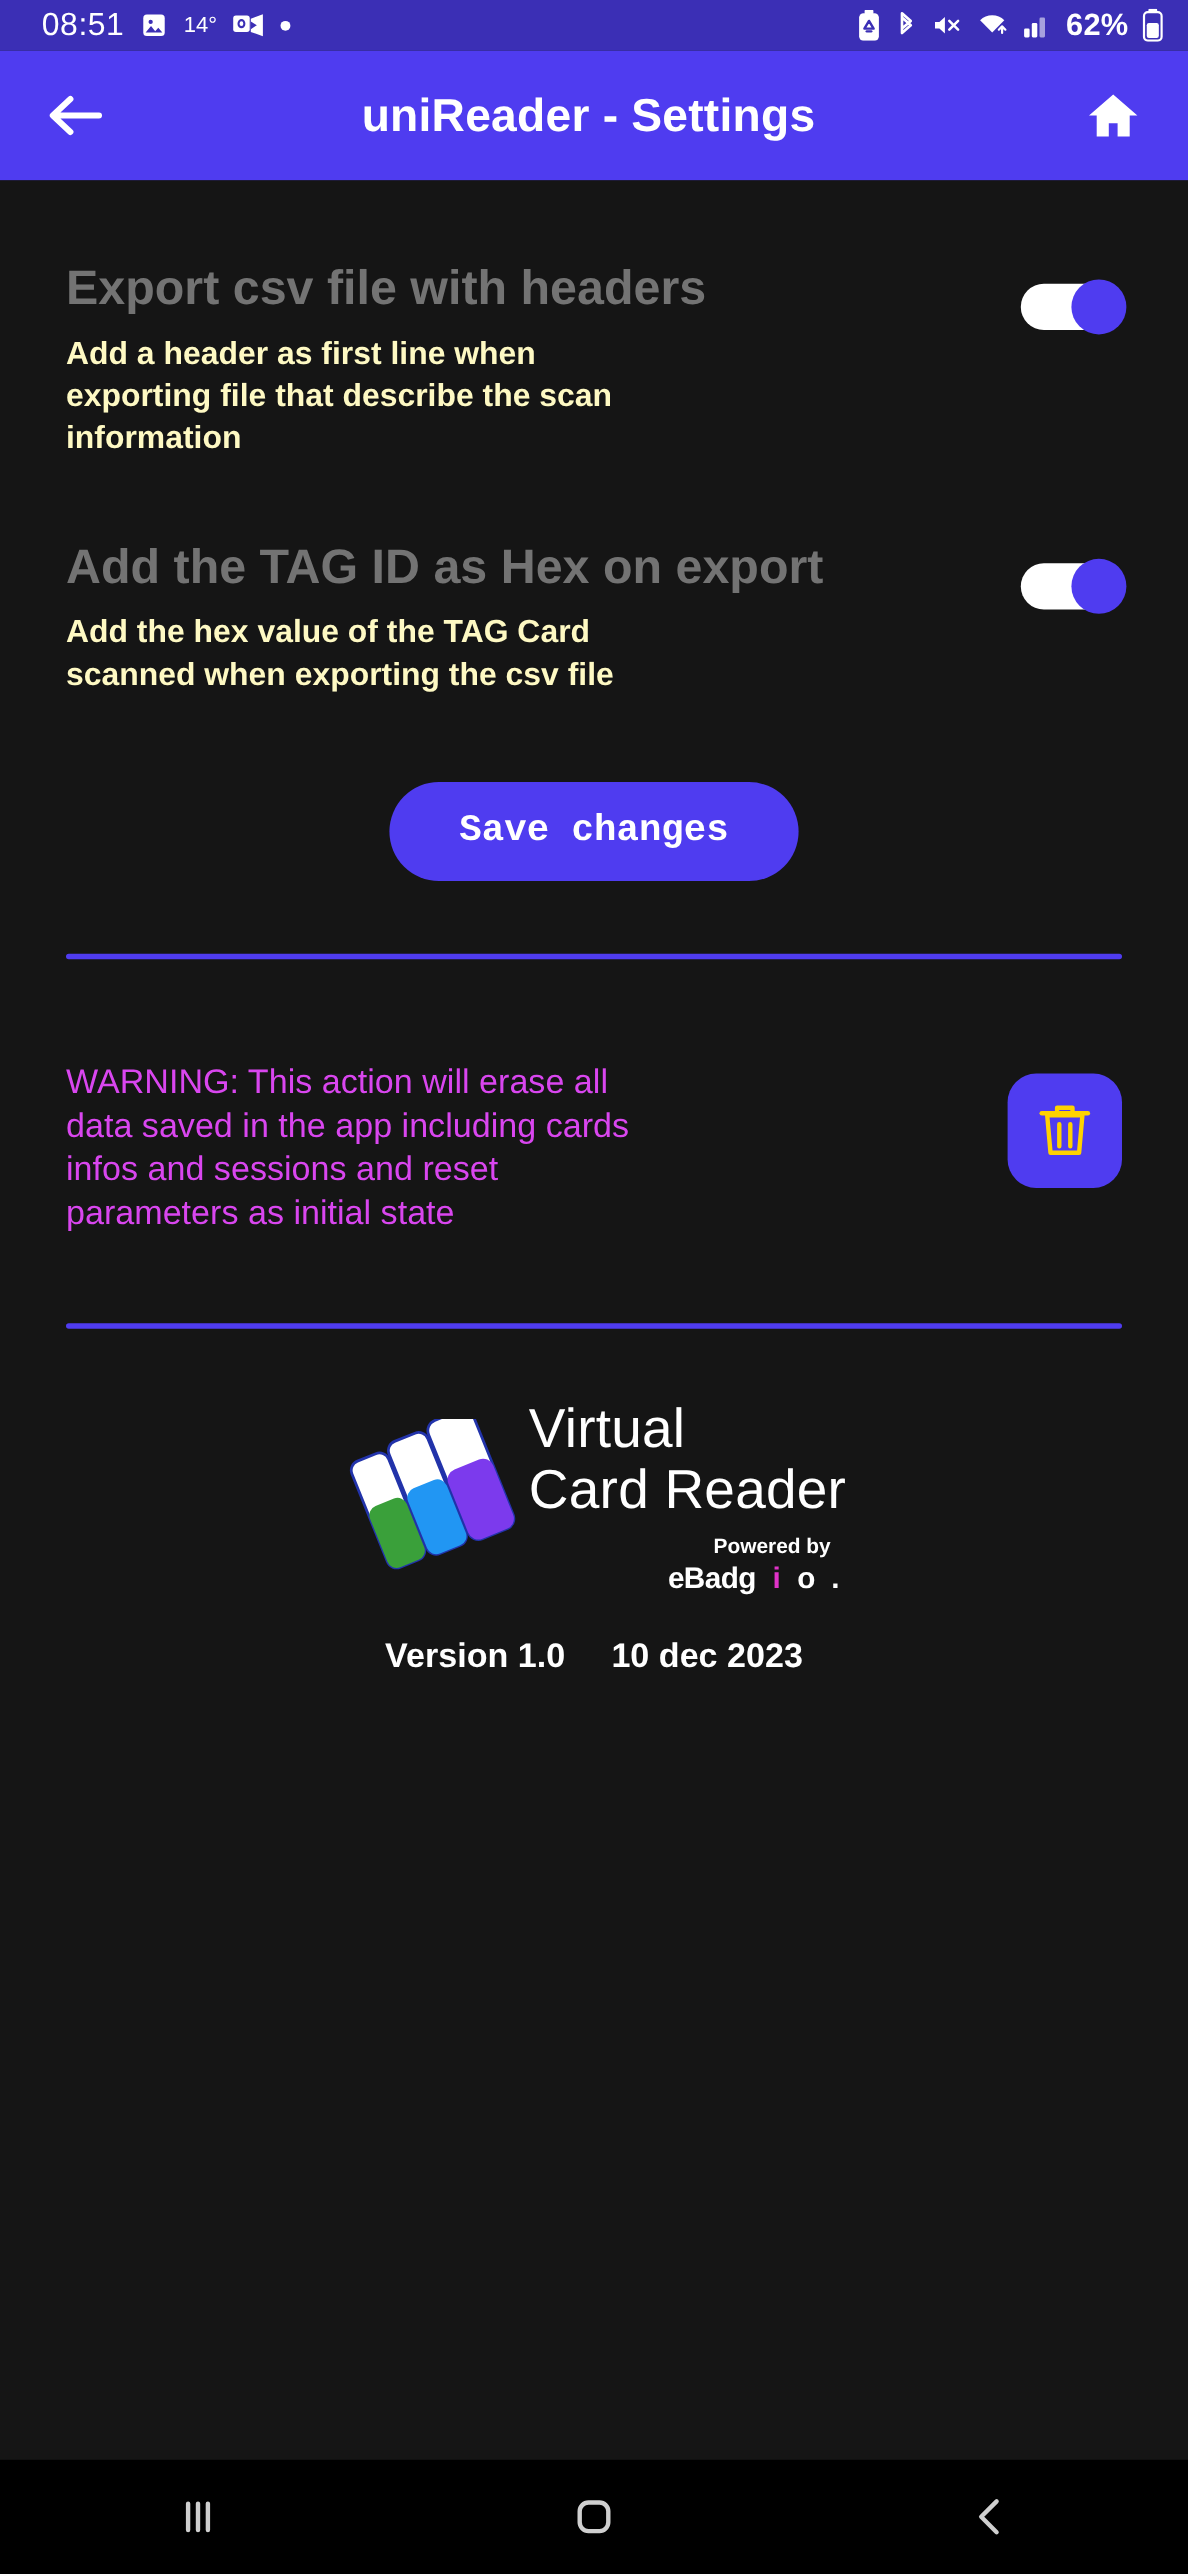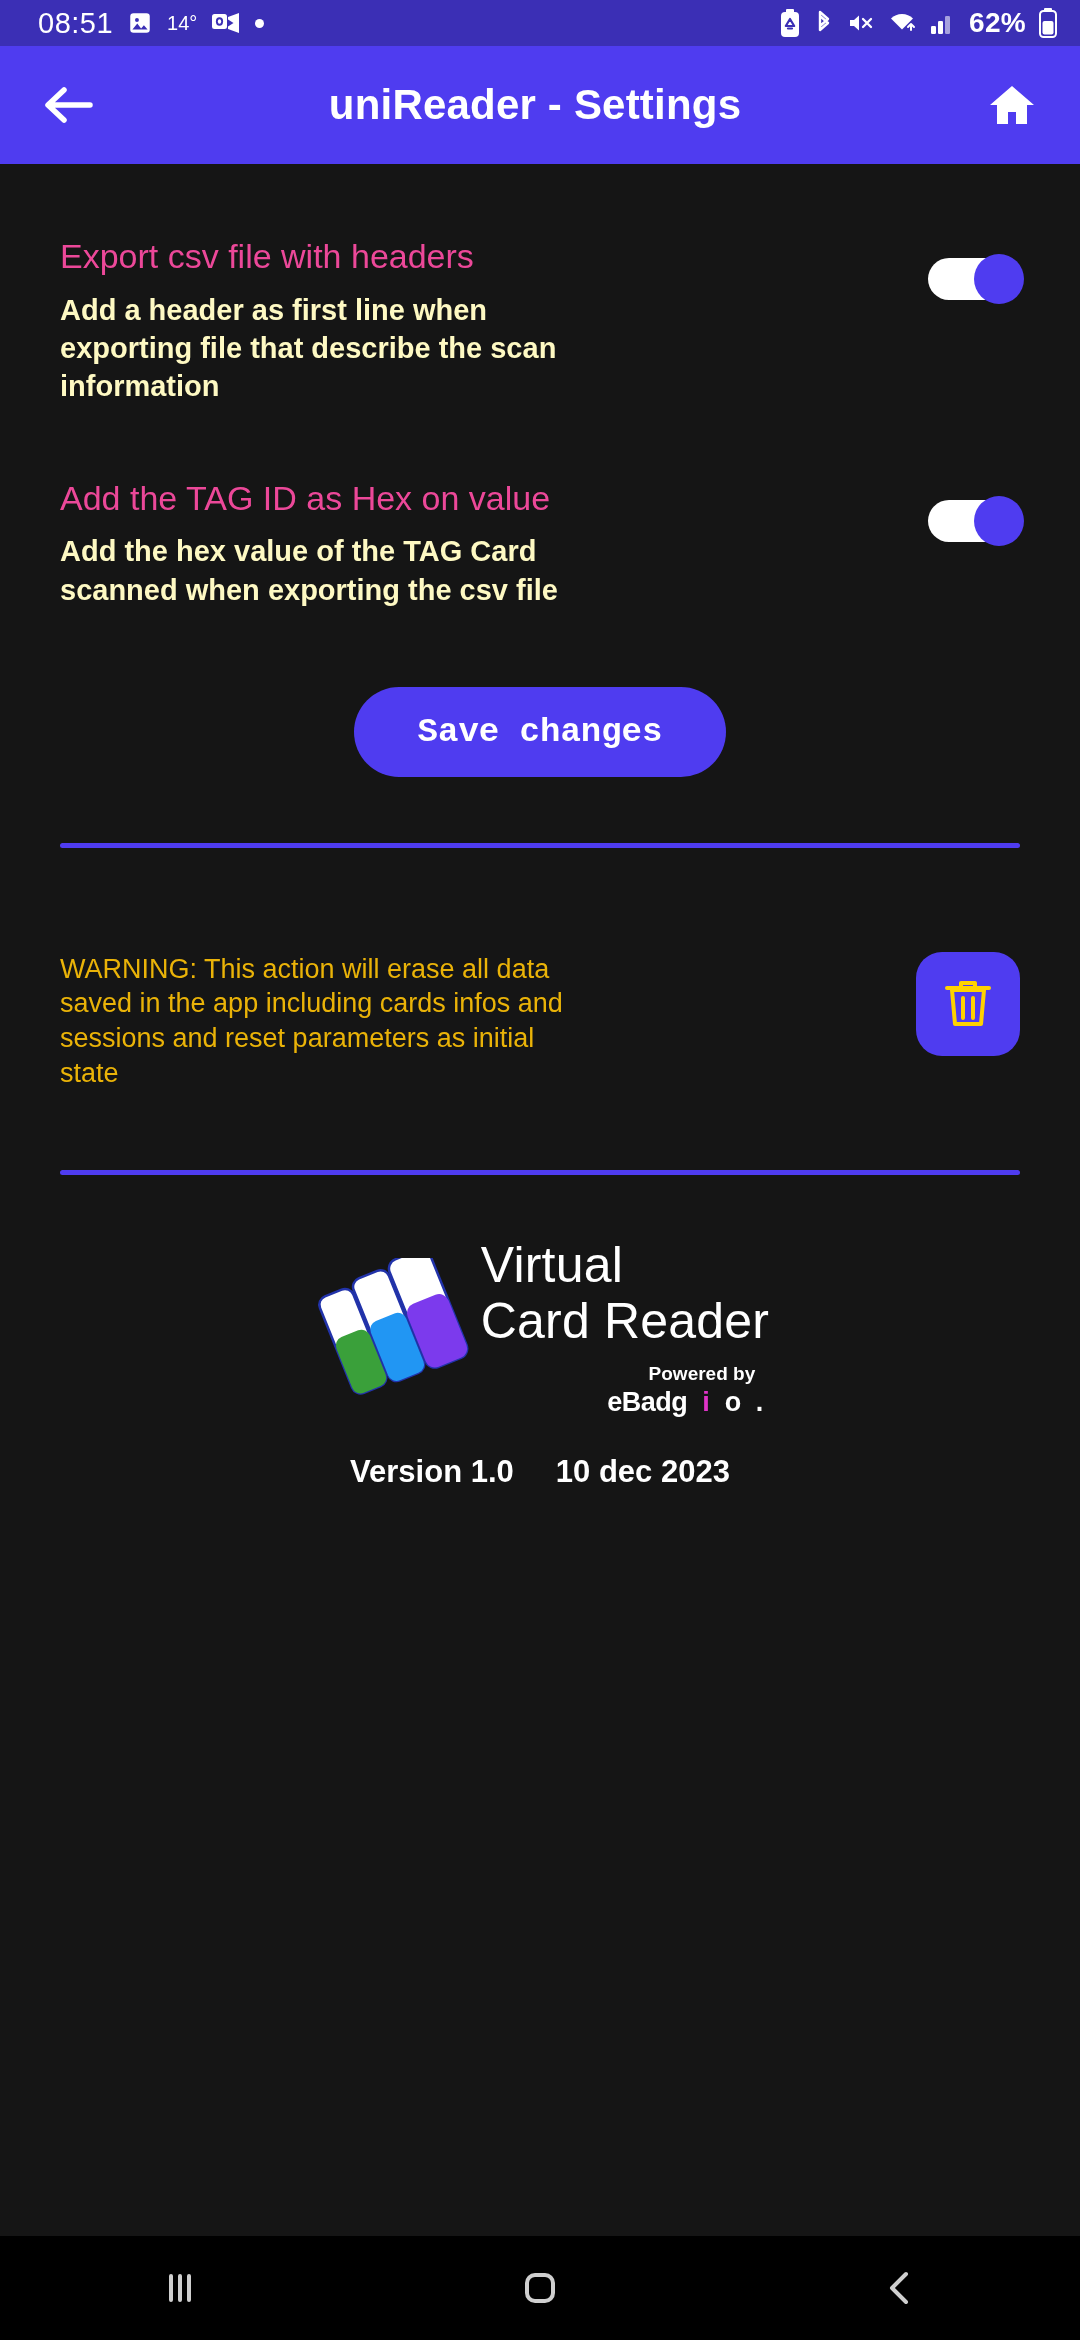--- a/index.html
+++ b/index.html
@@ -64,23 +64,23 @@
     overflow: hidden;
   }
 
   .setting-row {
     display: flex;
     align-items: flex-start;
     padding-top: 72px;
   }
   .setting-text { flex: 1 1 auto; padding-right: 30px; }
   .setting-title {
-    color: #ec4899;
-    font-size: 34px;
-    font-weight: 400;
+    color: #737373;
+    font-size: 44px;
+    font-weight: 700;
     line-height: 1.2;
   }
   .setting-sub {
     color: #fef9c3;
     font-size: 29px;
     font-weight: bold;
     line-height: 1.32;
     margin-top: 14px;
     max-width: 520px;
   }
@@ -126,24 +126,24 @@
     margin-top: 86px;
   }
   .reset-text { flex: 1 1 auto; padding-right: 34px; }
   .reset-title {
     color: #ffffff;
     font-size: 34px;
     font-weight: bold;
     line-height: 1.25;
   }
   .reset-warn {
-    color: #eab308;
-    font-size: 27px;
+    color: #d946ef;
+    font-size: 31px;
     line-height: 1.28;
-    margin-top: 18px;
+    margin-top: 6px;
     max-width: 530px;
   }
   .trash-btn {
     flex: 0 0 auto;
     width: 104px; height: 104px;
     background: #4f3cf0;
     border-radius: 26px;
     display: flex;
     align-items: center;
     justify-content: center;
@@ -307,21 +307,21 @@
         <div class="setting-title">Export csv file with headers</div>
         <div class="setting-sub">Add a header as first line when exporting file that describe the scan information</div>
       </div>
       <div class="switch">
         <span class="knob"></span>
       </div>
     </div>
 
     <div class="setting-row">
       <div class="setting-text">
-        <div class="setting-title">Add the TAG ID as Hex on value</div>
+        <div class="setting-title">Add the TAG ID as Hex on export</div>
         <div class="setting-sub">Add the hex value of the TAG Card scanned when exporting the csv file</div>
       </div>
       <div class="switch">
         <span class="knob"></span>
       </div>
     </div>
 
     <div class="save-wrap">
       <button class="save-btn">Save changes</button>
     </div>

